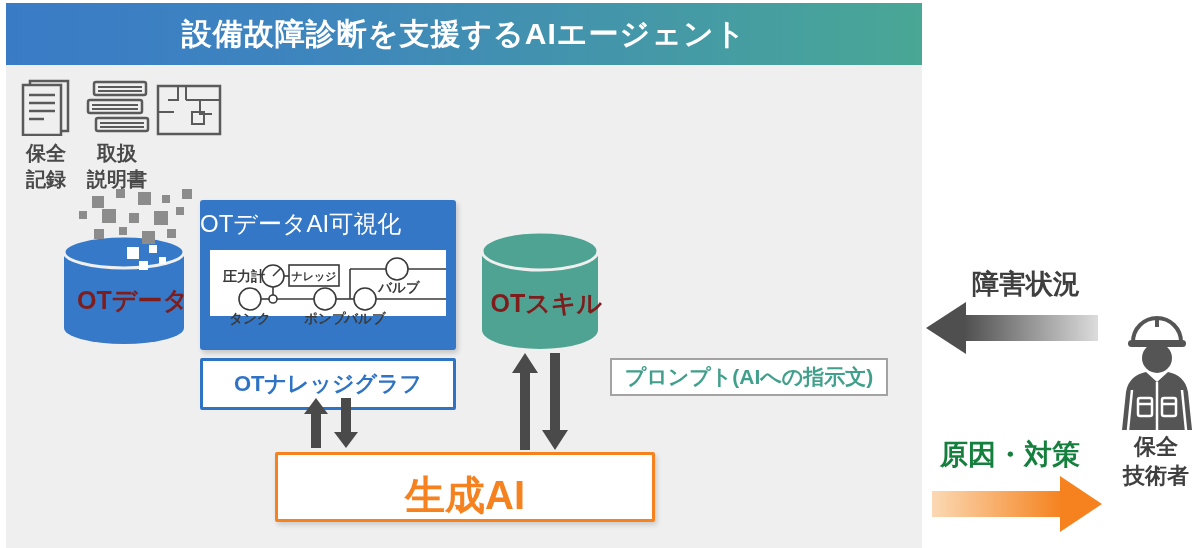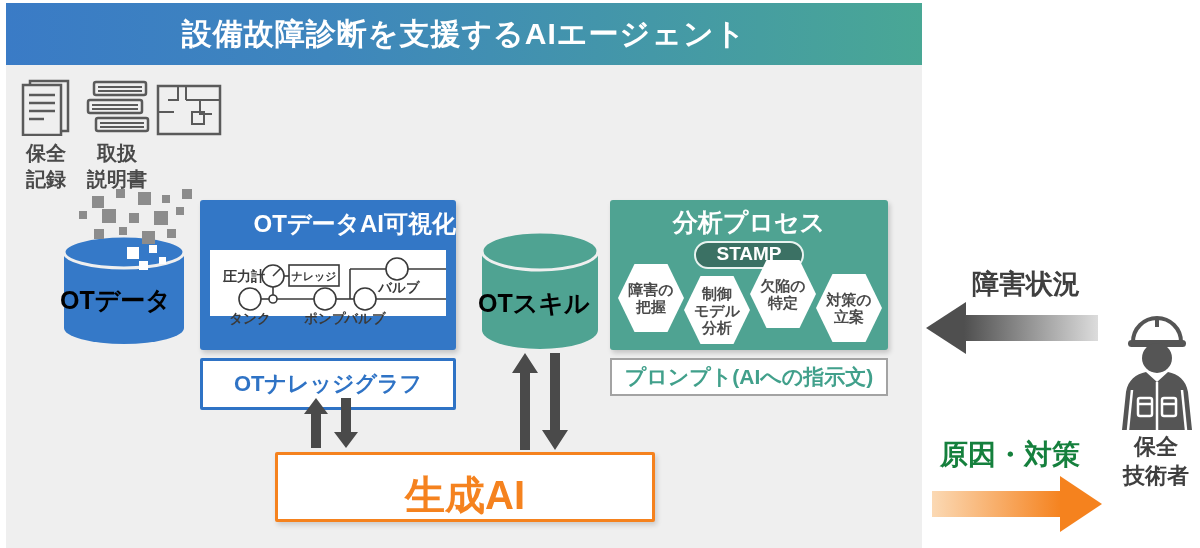--- a/index.html
+++ b/index.html
@@ -6,23 +6,23 @@
   body { font-family:"Liberation Sans","DejaVu Sans",sans-serif; background:#fff; }
   .stage { position:relative; width:1200px; height:548px; background:#ffffff; overflow:hidden; }
   .abs { position:absolute; }
   .panel { left:6px; top:3px; width:916px; height:545px; background:#efefef; }
   .titlebar { left:6px; top:3px; width:916px; height:62px;
     background:linear-gradient(90deg,#3a7bc6 0%,#3e86bd 35%,#49a795 100%);
     display:flex; align-items:center; justify-content:center;
     color:#fff; font-size:30px; font-weight:bold; letter-spacing:1px; }
   .ml { white-space:pre-line; }
   .src-label { font-size:20px; font-weight:600; color:#4a4a4a; text-align:center; line-height:26px; }
-  .cyl-label { color:#000000; font-weight:bold; font-size:25px; text-align:left; }
+  .cyl-label { color:#7f1d1d; font-weight:bold; font-size:25px; text-align:right; }
   .bluebox { left:200px; top:200px; width:256px; height:150px; background:#3377c6; border-radius:3px; box-shadow:2px 3px 5px rgba(0,0,0,.18); }
-  .bluebox-title { width:100%; text-align:right; margin-top:8px; color:#fff; font-size:24px; font-weight:bold; }
+  .bluebox-title { width:100%; text-align:left; margin-top:8px; color:#fff; font-size:24px; font-weight:normal; }
   .schem-panel { position:absolute; left:10px; top:50px; width:236px; height:66px; background:#fff; }
   .kgbox { left:200px; top:358px; width:256px; height:52px; background:#fff; border:3px solid #2f73c5; border-radius:2px;
     display:flex; align-items:center; justify-content:center; color:#2f73c5; font-size:22px; font-weight:bold; }
   .tealbox { left:610px; top:200px; width:278px; height:150px; background:#4fa392; border-radius:3px; box-shadow:2px 3px 5px rgba(0,0,0,.18); }
   .tealbox-title { width:100%; text-align:center; margin-top:6px; color:#fff; font-size:25px; font-weight:bold; }
   .stamp { display:block; margin:2px auto 0; width:110px; text-align:center; background:#3b7164; color:#fff;
     font-size:19px; font-weight:bold; border:2px solid #e9f3f0; border-radius:15px; padding:0 0 2px; }
   .hex { position:absolute; width:66px; height:68px; background:#fff;
     clip-path:polygon(25% 0,75% 0,100% 50%,75% 100%,25% 100%,0 50%);
     display:flex; align-items:center; justify-content:center;
@@ -166,33 +166,20 @@
     <rect x="4" y="23" width="116" height="79" fill="#4fa392"></rect>
     <ellipse cx="62" cy="23" rx="58" ry="19" fill="#4fa392" stroke="#efefef" stroke-width="3"></ellipse>
   </svg>
   <div class="abs cyl-label" style="left:478px;top:287px;width:124px">OTスキル</div>
 
   <svg class="abs" style="left:508px;top:353px" width="64" height="97" viewBox="0 0 64 97">
     <polygon points="17,0 30,20 22,20 22,97 12,97 12,20 4,20" fill="#4a4a4a"></polygon>
     <polygon points="47,97 34,77 42,77 42,0 52,0 52,77 60,77" fill="#4a4a4a"></polygon>
   </svg>
 
-  <div class="abs tealbox">
-    <div class="tealbox-title">分析プロセス</div>
-    <span class="stamp">STAMP</span>
-    <div class="hex ml" style="left:8px;top:64px">障害の
-把握</div>
-    <div class="hex ml" style="left:74px;top:76px">制御
-モデル
-分析</div>
-    <div class="hex ml" style="left:140px;top:60px">欠陥の
-特定</div>
-    <div class="hex ml" style="left:206px;top:74px">対策の
-立案</div>
-  </div>
 
   <div class="abs promptbox">
     <span>プロンプト(AIへの指示文)</span>
   </div>
 
   <div class="abs genai">
     <svg width="56" height="62" viewBox="0 0 56 62">
       <path d="M24 60 L24 52 C15 53 11 49 12.5 42 L6.5 40 C9 36 10.5 33 9.5 28 C7 15 16 5 28 5 C40 5 48.5 13 48.5 25 C48.5 34 43.5 42 36 46 L36 60" fill="none" stroke="#f5821e" stroke-width="2.6" stroke-linecap="round" stroke-linejoin="round"></path>
       <text x="28" y="29" text-anchor="middle" font-size="16" font-weight="bold" fill="#f5821e">AI</text>
       <g stroke="#f5821e" stroke-width="2" fill="none">

